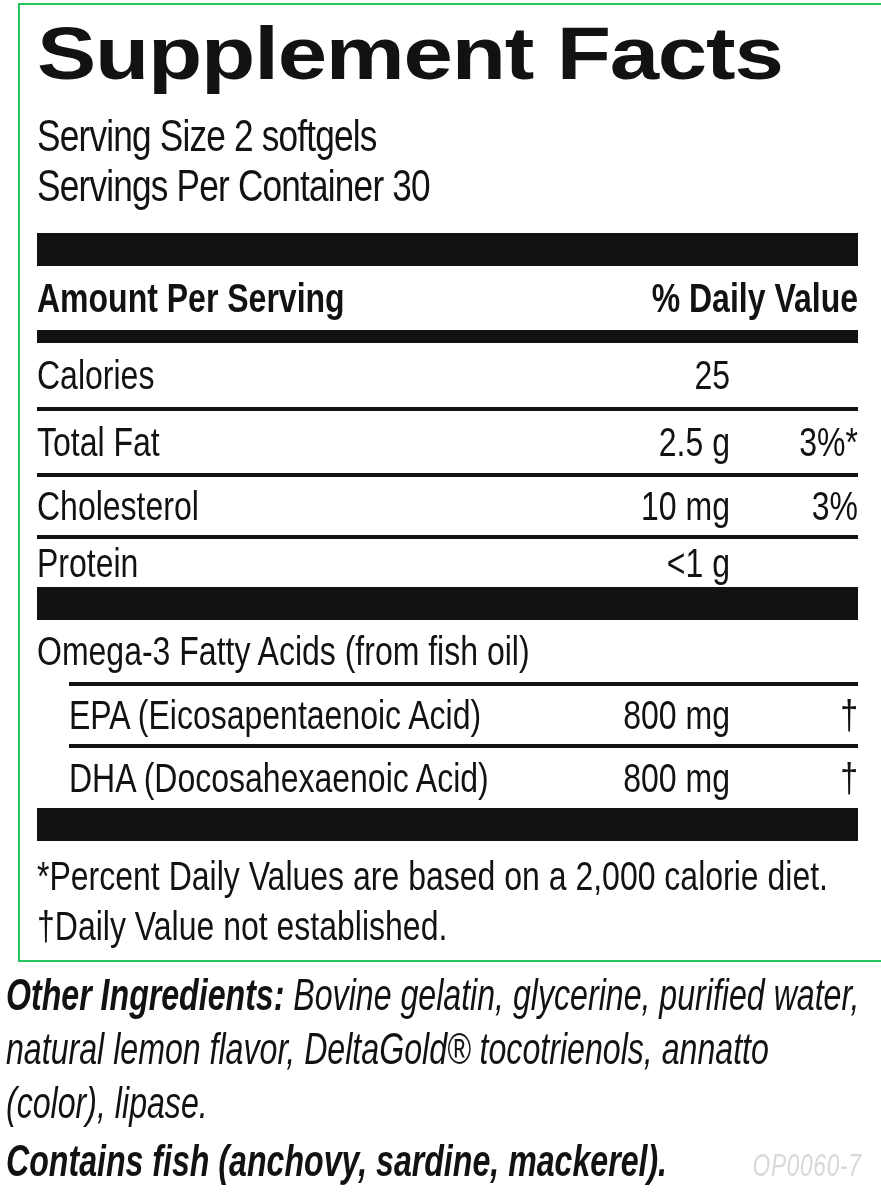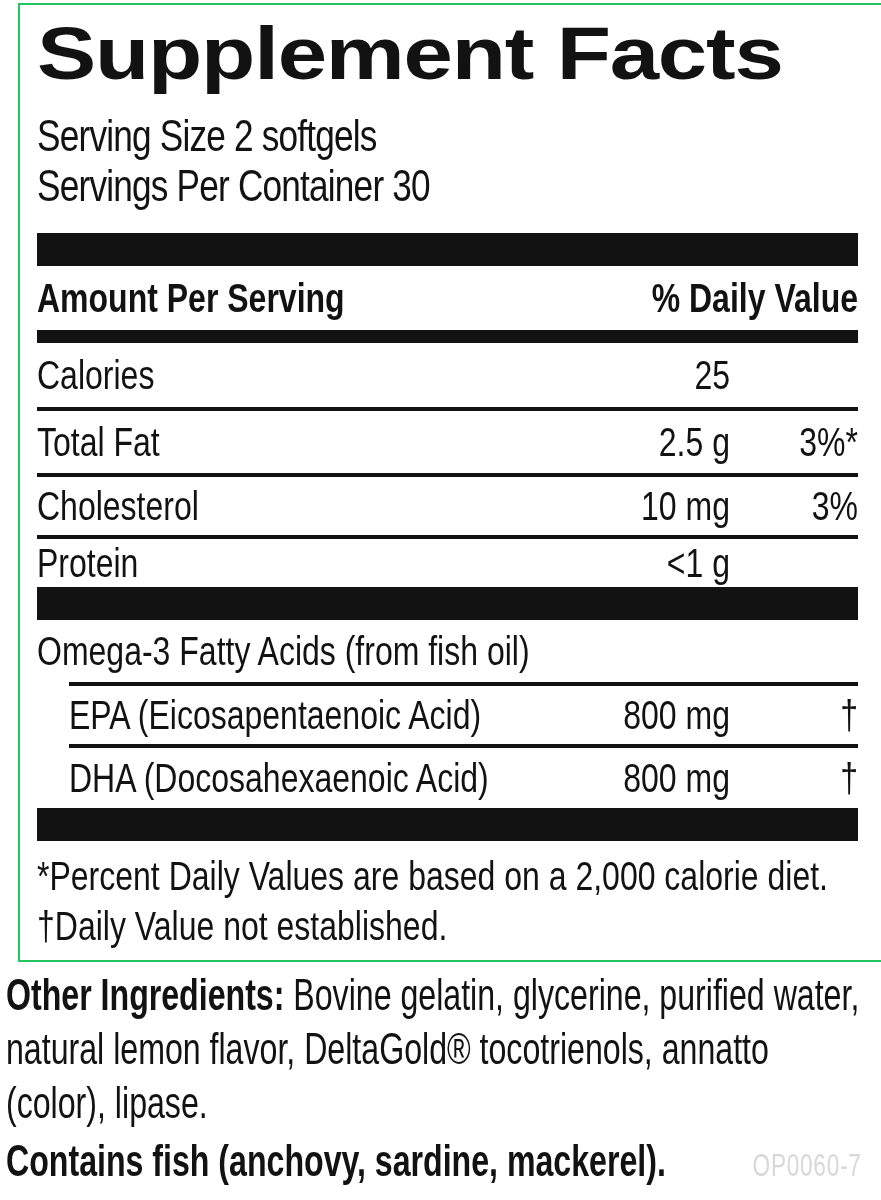--- a/index.html
+++ b/index.html
@@ -60,20 +60,21 @@
   .sub-heading { height:62px; display:flex; align-items:center; font-size:40px; white-space:nowrap; }
   .sub-row .row-name { padding-left:40px; }
 
   .footnotes { margin-top:10px; font-size:40px; line-height:50px; white-space:nowrap; }
 
   
   .bottom {
     position:absolute; left:6px; top:968px;
     width:869px;
     overflow:visible;
+    font-style:italic;
   }
   .bottom-inner {
     transform:scaleX(0.73); transform-origin:0 0; width:1190px;
   }
   .ingredients { font-size:44px; line-height:54px; letter-spacing:0; }
   .ingredients .oi-label { font-weight:bold; }
   .contains-row {
     margin-top:6px;
     display:flex; justify-content:space-between; align-items:baseline;
     padding-right:18px;

